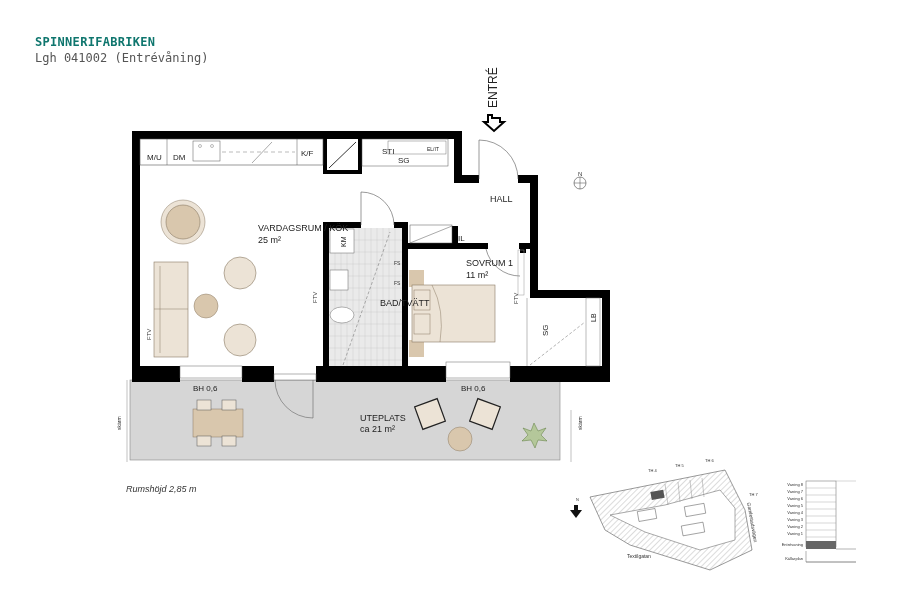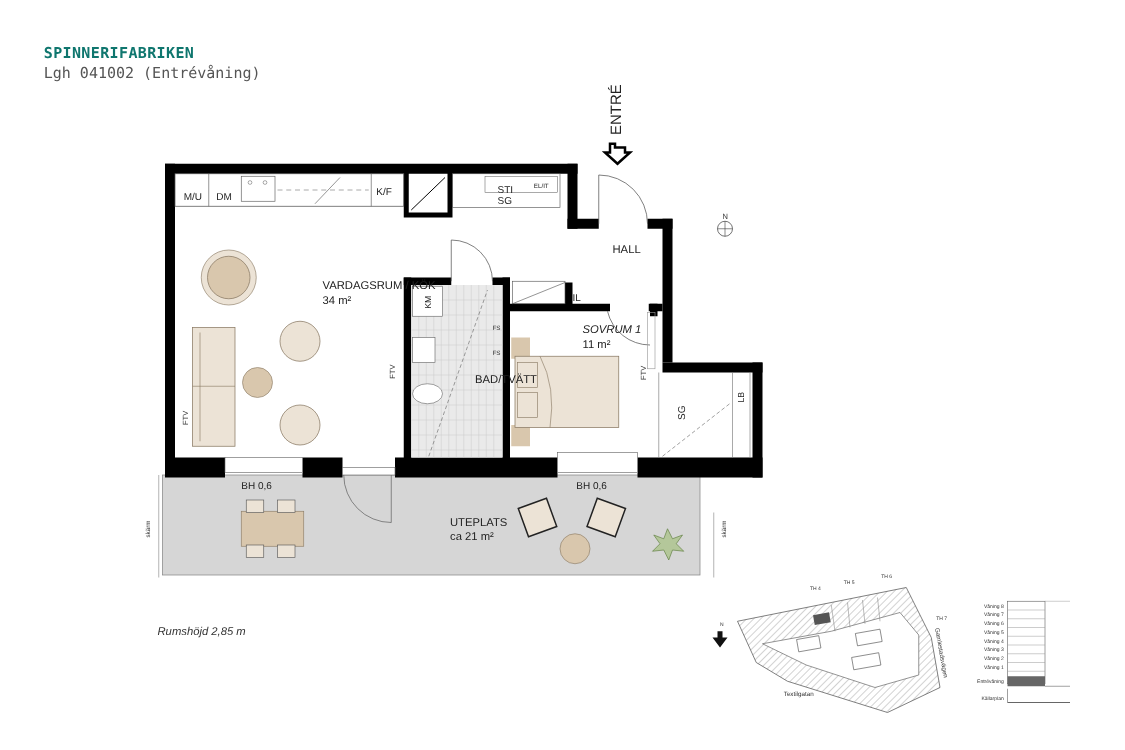--- a/index.html
+++ b/index.html
@@ -4,21 +4,21 @@
 <style>
   html,body{margin:0;padding:0;background:#ffffff;}
   body{width:900px;height:600px;position:relative;overflow:hidden;font-family:"DejaVu Sans",sans-serif;color:#222;}
   .hdr-title{position:absolute;left:35px;top:35px;font-family:"DejaVu Sans Mono",monospace;font-weight:bold;font-size:12px;color:#0f766e;letter-spacing:0.3px;}
   .hdr-sub{position:absolute;left:35px;top:51px;font-family:"DejaVu Sans Mono",monospace;font-size:12px;color:#555;}
   .lbl{position:absolute;font-family:"Liberation Sans",sans-serif;font-size:9px;color:#222;white-space:nowrap;margin-left:40px;}
   .lbl-sm{position:absolute;font-family:"Liberation Sans",sans-serif;font-size:7px;color:#222;white-space:nowrap;}
   .lbl-xs{position:absolute;font-family:"Liberation Sans",sans-serif;font-size:4px;color:#333;white-space:nowrap;}
   .rot{transform:rotate(-90deg);transform-origin:left top;}
   .entre{position:absolute;left:486px;top:108px;font-family:"Liberation Sans",sans-serif;font-size:12px;transform:rotate(-90deg);transform-origin:left top;}
-  .rumshojd{position:absolute;left:126px;top:500px;font-family:"Liberation Sans",sans-serif;font-size:9px;font-style:italic;color:#333;}
+  .rumshojd{position:absolute;left:126px;top:484px;font-family:"Liberation Sans",sans-serif;font-size:9px;font-style:italic;color:#333;}
   svg{position:absolute;left:0;top:0;}
   .floor-label{position:absolute;font-family:"Liberation Sans",sans-serif;font-size:4px;color:#333;text-align:right;width:50px;}
 </style>
 </head>
 <body>
 
 <div class="hdr-title">SPINNERIFABRIKEN</div>
 <div class="hdr-sub">Lgh 041002 (Entrévåning)</div>
 
 <svg width="900" height="600">
@@ -186,32 +186,32 @@
     <line x1="806" y1="537" x2="836" y2="537" stroke="#999" stroke-width="0.4"></line>
     <rect x="806" y="541" width="30" height="8" fill="#666"></rect>
     <line x1="836" y1="481" x2="856" y2="481" stroke="#999" stroke-width="0.4"></line>
     <line x1="836" y1="549" x2="856" y2="549" stroke="#666" stroke-width="0.5"></line>
     <line x1="806" y1="551" x2="806" y2="562" stroke="#666" stroke-width="0.5"></line>
     <line x1="806" y1="562" x2="856" y2="562" stroke="#666" stroke-width="0.8"></line>
   </g>
 </svg>
 
 <div class="lbl" style="left:218px;top:223px;">VARDAGSRUM / KÖK</div>
-<div class="lbl" style="left:218px;top:235px;">34 m²</div>
+<div class="lbl" style="left:218px;top:235px;">25 m²</div>
 <div class="lbl" style="left:450px;top:194px;">HALL</div>
 <div class="lbl" style="left:340px;top:298px;">BAD/TVÄTT</div>
-<div class="lbl" style="left:426px;top:258px;font-style:italic;">SOVRUM 1</div>
+<div class="lbl" style="left:426px;top:258px;">SOVRUM 1</div>
 <div class="lbl" style="left:426px;top:270px;">11 m²</div>
 <div class="lbl" style="left:320px;top:413px;">UTEPLATS</div>
 <div class="lbl" style="left:320px;top:424px;">ca 21 m²</div>
 
 <div class="lbl-sm" style="left:147px;top:153px;font-size:8px;">M/U</div>
 <div class="lbl-sm" style="left:173px;top:153px;font-size:8px;">DM</div>
 <div class="lbl-sm" style="left:301px;top:149px;font-size:8px;">K/F</div>
-<div class="lbl-sm" style="left:382px;top:147px;font-size:8px;padding-left:16px;">STI</div>
+<div class="lbl-sm" style="left:366px;top:147px;font-size:8px;padding-left:16px;">STI</div>
 <div class="lbl-sm" style="left:398px;top:156px;font-size:8px;">SG</div>
 <div class="lbl-sm" style="left:427px;top:146px;font-size:5px;">EL/IT</div>
 <div class="lbl-sm rot" style="left:340px;top:247px;font-size:7px;">KM</div>
 <div class="lbl-sm" style="left:458px;top:234px;font-size:8px;">IL</div>
 <div class="lbl-xs" style="left:394px;top:260px;font-size:5px;">FS</div>
 <div class="lbl-xs" style="left:394px;top:280px;font-size:5px;">FS</div>
 <div class="lbl-sm rot" style="left:590px;top:322px;font-size:7px;">LB</div>
 <div class="lbl-sm rot" style="left:541px;top:336px;font-size:8px;">SG</div>
 <div class="lbl-xs rot" style="left:146px;top:340px;font-size:6px;">FTV</div>
 <div class="lbl-xs rot" style="left:312px;top:303px;font-size:6px;">FTV</div>

